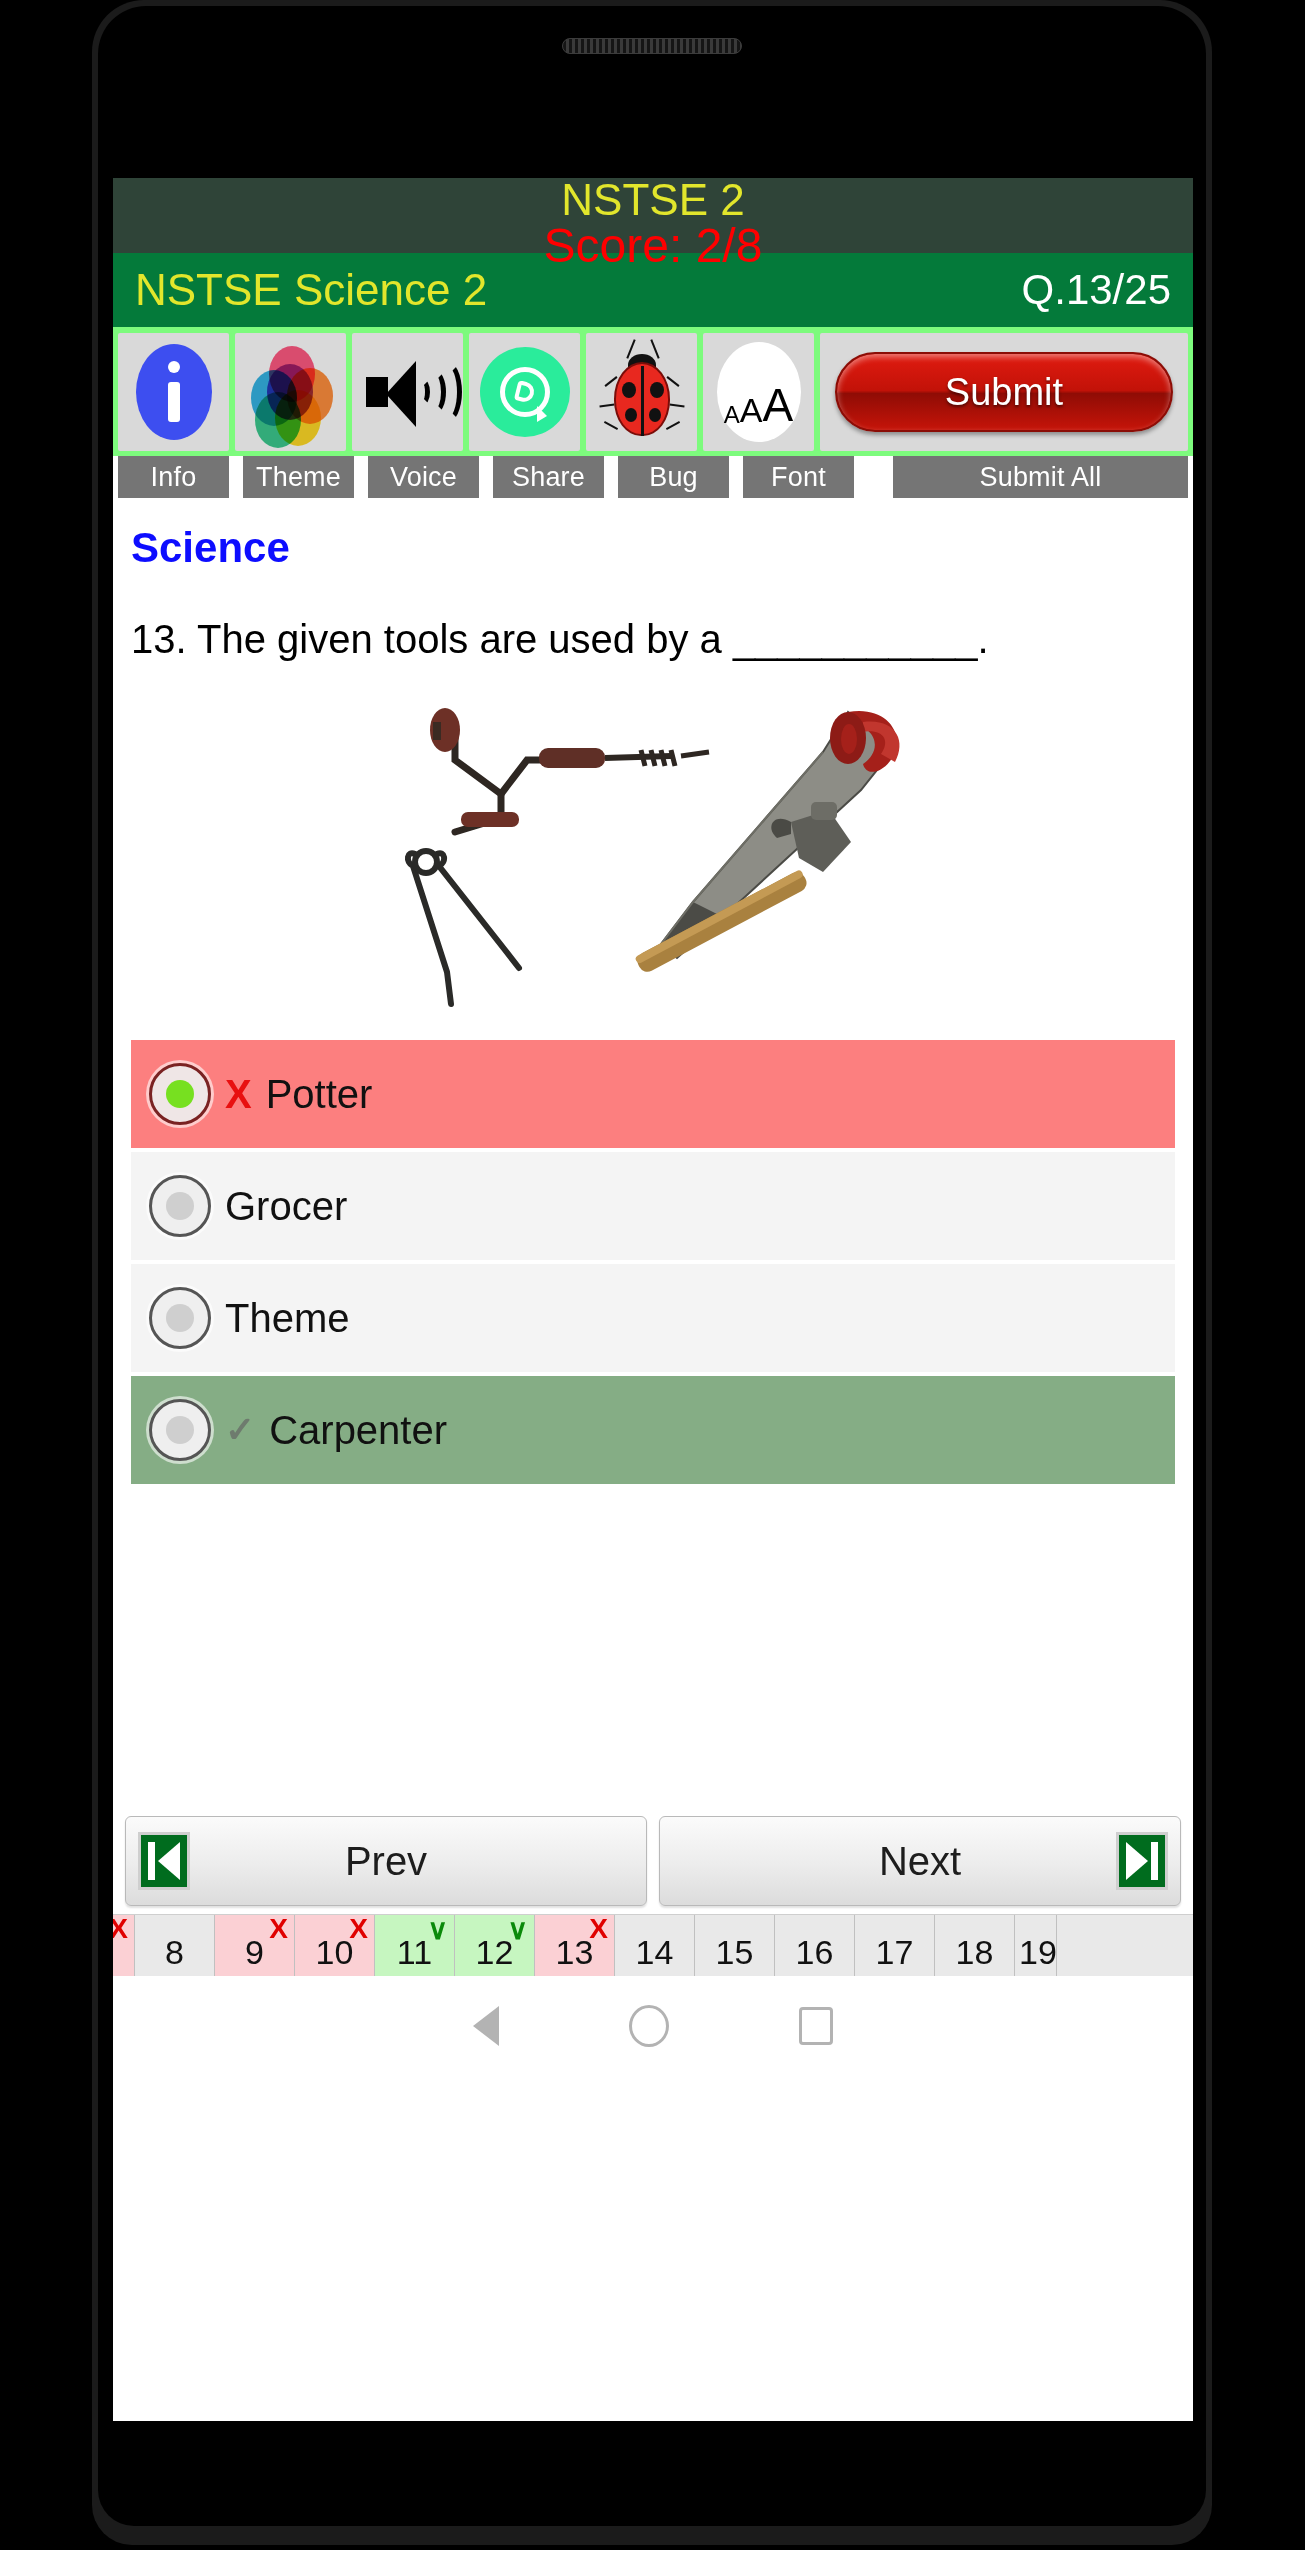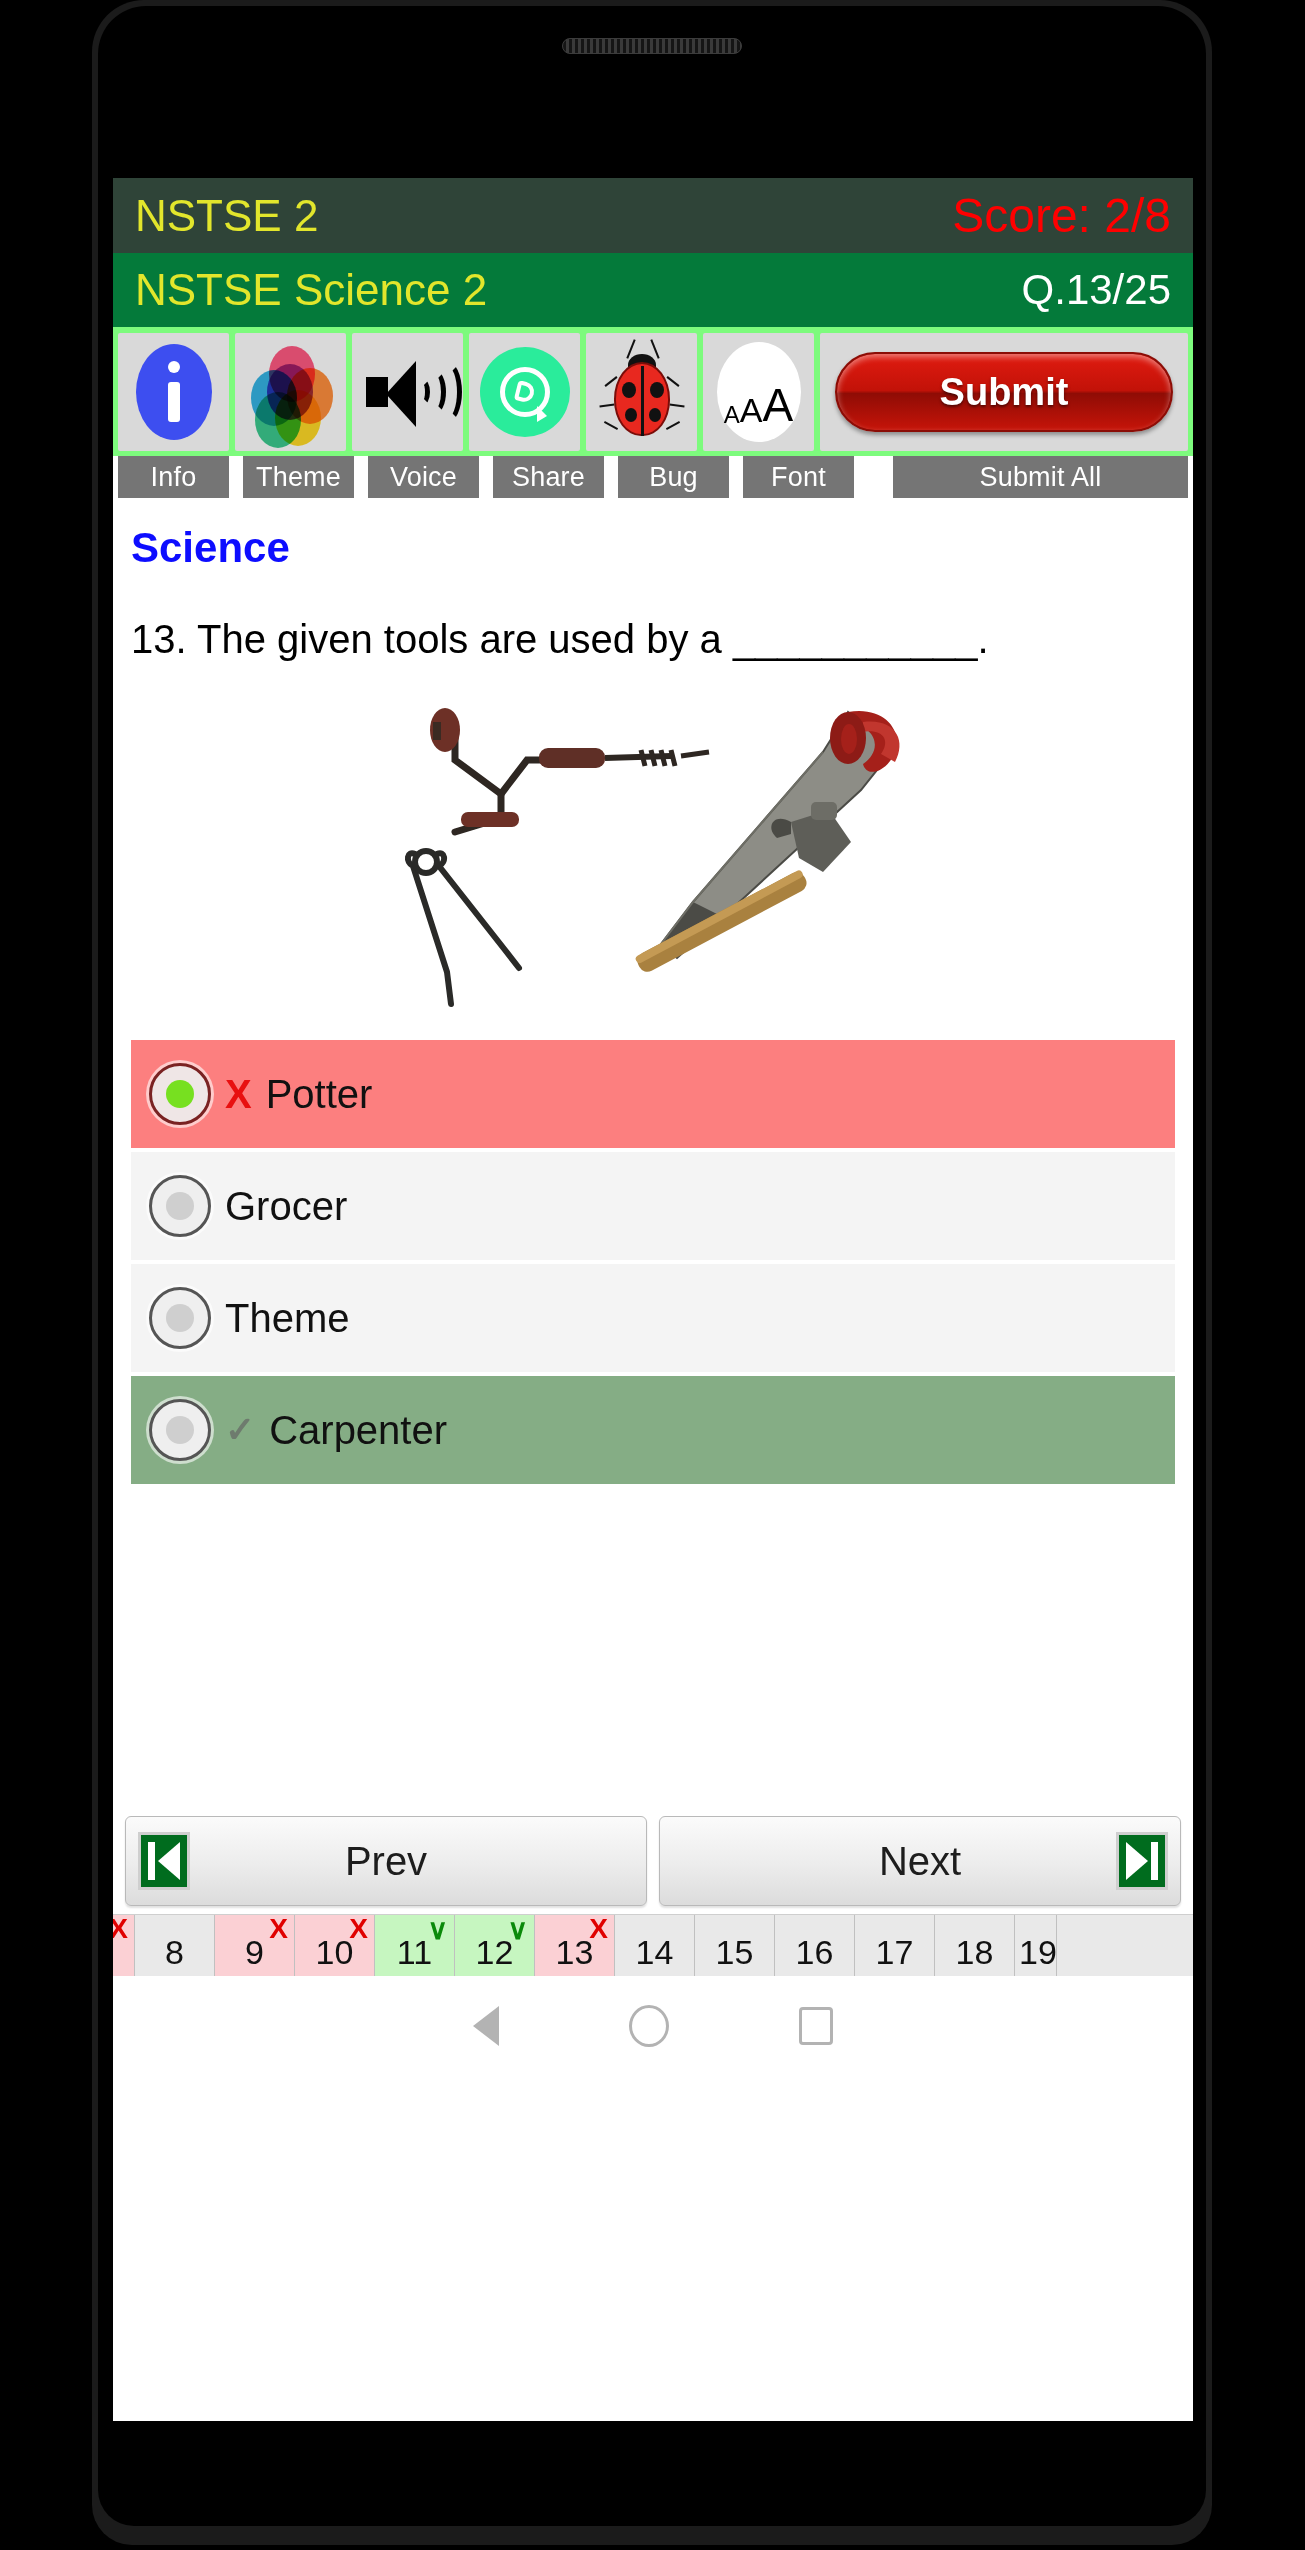--- a/index.html
+++ b/index.html
@@ -30,20 +30,21 @@
   .app{
     position:absolute; left:113px; top:178px; width:1080px; height:2243px;
     background:#fff; overflow:hidden;
   }
 
   
   .hdr-top{
     height:75px; background:#2f4438;
     display:flex; align-items:center; justify-content:space-between;
     padding:0 22px;
+    flex-direction:column;
   }
   .hdr-top .title{ color:#e2e62c; font-size:44px; line-height:1; }
   .hdr-top .score{ color:#ff0000; font-size:48px; line-height:1; }
 
   .hdr-sub{
     height:74px; background:#047a3a;
     display:flex; align-items:center; justify-content:space-between;
     padding:0 22px;
     gap:8px;
   }
@@ -163,21 +164,21 @@
   .ic-font{
     width:84px; height:100px; border-radius:50%; background:#fff;
     display:flex; align-items:flex-end; justify-content:center;
     padding-bottom:16px; color:#000;
   }
   .ic-font b{ font-weight:400; line-height:.9; }
   .f-s{ font-size:24px; } .f-m{ font-size:34px; } .f-l{ font-size:46px; }
 
   .btn-submit{
     width:92%; height:80px; border-radius:42px; color:#fff;
-    font-size:38px; font-weight:bold; display:flex;
+    font-size:38px; font-weight:normal; display:flex;
     align-items:center; justify-content:center;
     background:linear-gradient(180deg,#e01b10 0%,#c21208 48%,#8f0c05 52%,#c61409 100%);
     border:2px solid #8b0d06;
     box-shadow:inset 0 3px 6px rgba(255,255,255,.45), 0 3px 4px rgba(0,0,0,.35);
     text-shadow:0 2px 3px rgba(0,0,0,.5);
   }
 
   
   .content{ padding:26px 18px 0 18px; background:#fff; }
   .subject-label{ color:#0d0dff; font-size:42px; font-weight:bold; }

